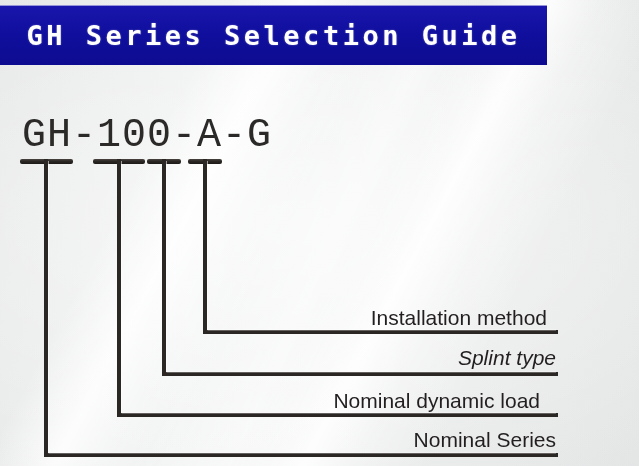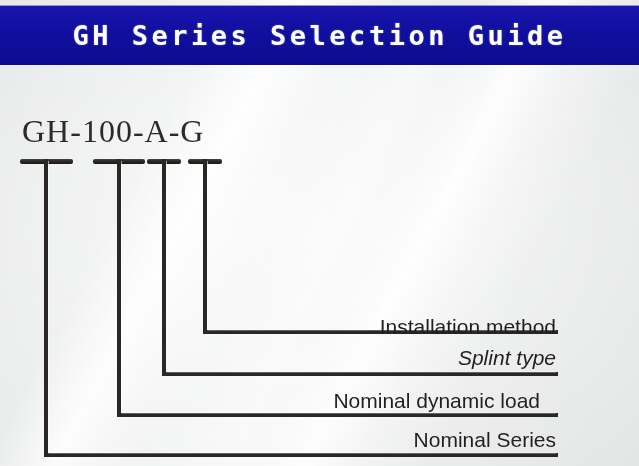--- a/index.html
+++ b/index.html
@@ -54,21 +54,21 @@
         rgba(255,255,255,0.0) 62%,
         rgba(205,207,208,0.35) 100%);
     pointer-events: none;
   }
 
   
   .banner {
     position: absolute;
     left: 0;
     top: 5px;
-    width: 639px;
+    width: 547px;
     height: 60px;
     background: linear-gradient(180deg, #1a16ad 0%, #100f9e 45%, #0d0c90 100%);
     box-shadow: 0 1px 0 rgba(255,255,255,0.55) inset;
     display: flex;
     align-items: center;
     justify-content: center;
   }
   .banner-title {
     color: #ffffff;
     font-family: "DejaVu Sans Mono", monospace;
@@ -77,22 +77,22 @@
     letter-spacing: 3.5px;
     white-space: nowrap;
     text-shadow: 0 0 2px rgba(255,255,255,0.35);
   }
 
   
   .code {
     position: absolute;
     left: 22px;
     top: 113px;
-    font-family: Liberation Serif, serif;
-    font-size: 32px;
+    font-family: Liberation Mono, monospace;
+    font-size: 40px;
     color: #2b2a28;
     letter-spacing: 1px;
     white-space: nowrap;
   }
 
   
   .leaders {
     position: absolute;
     left: 0;
     top: 0;
@@ -103,21 +103,21 @@
 
   
   .label {
     position: absolute;
     text-align: right;
     font-family: "Liberation Sans", sans-serif;
     font-size: 21px;
     color: #231f20;
     white-space: nowrap;
   }
-  .lbl-install { right: 83px; top: 306px; margin-top: 9px; }
+  .lbl-install { right: 92px; top: 306px; }
   .lbl-splint  { right: 83px; top: 346px; font-style: italic; }
   .lbl-load    { right: 99px; top: 389px; }
   .lbl-series  { right: 83px; top: 428px; }
 </style>
 </head>
 <body>
 
 <div id="page">
 
   <div class="bg-base"></div>

